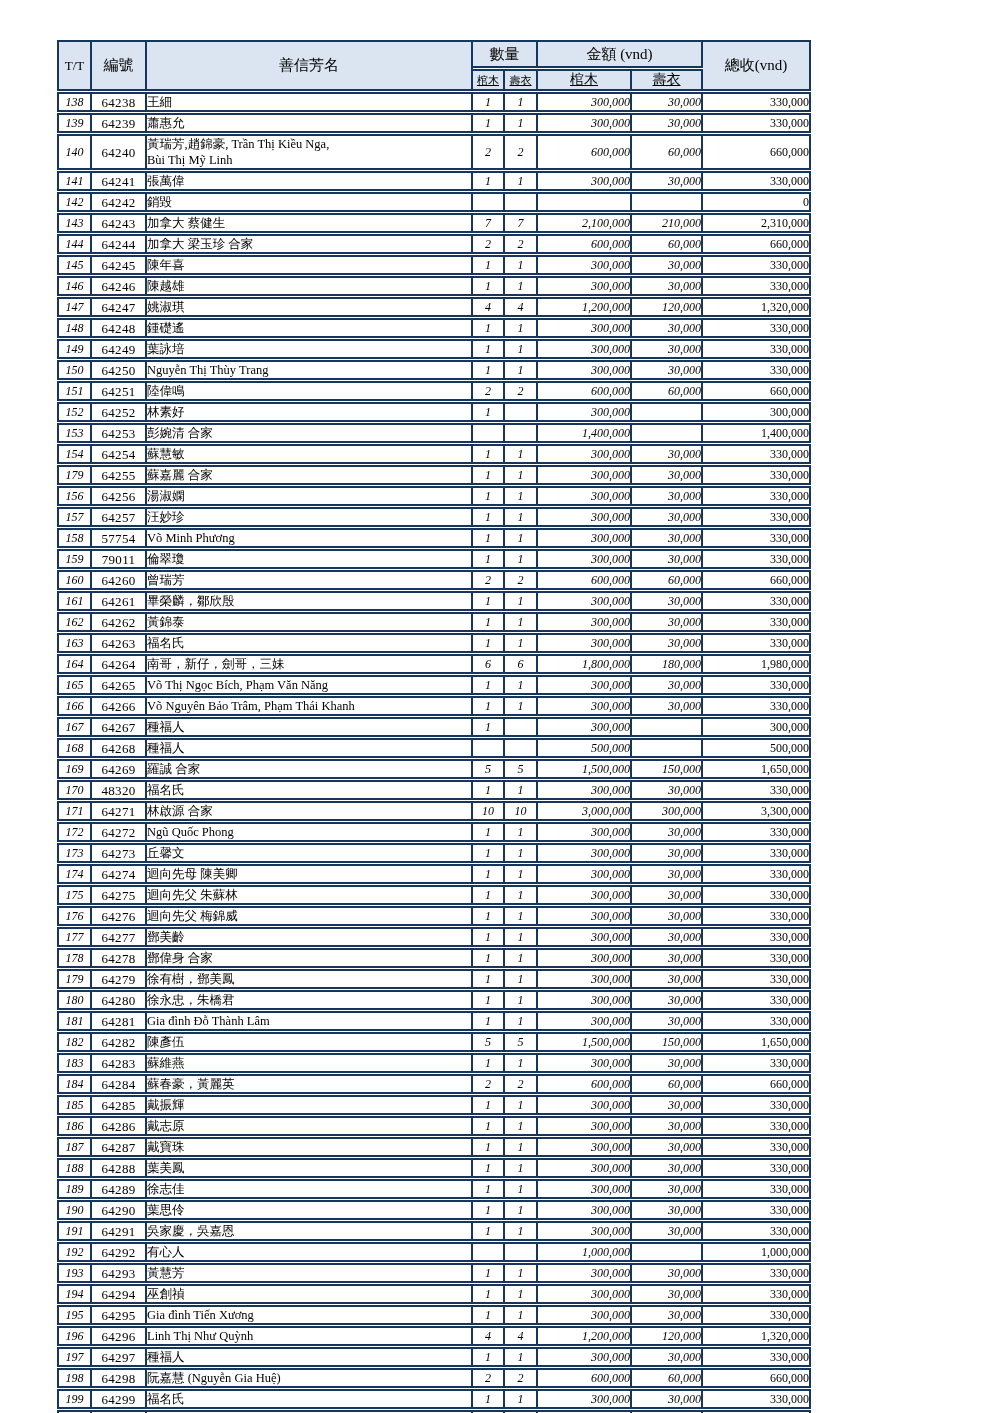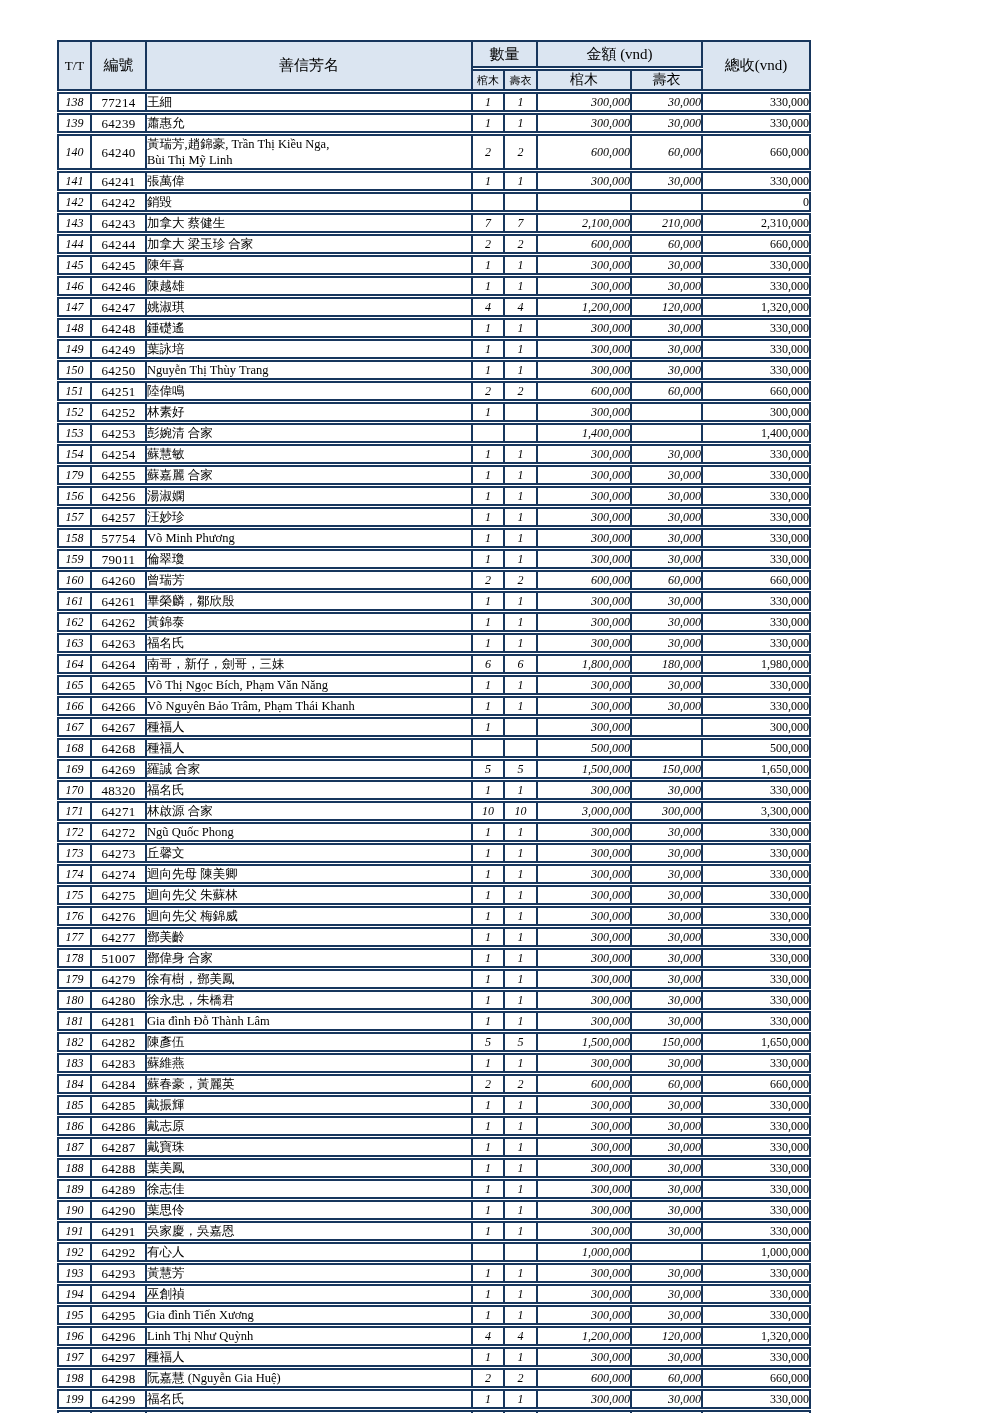--- a/index.html
+++ b/index.html
@@ -28,21 +28,21 @@
     padding:0;
     overflow:hidden;
     font-weight:normal;
   }
   table.ledger th.first, table.ledger td:first-child{
     border-left:2px solid var(--navy);
   }
   
   thead th{background:var(--hbg);text-align:center;vertical-align:middle;font-size:15px;}
   tr.hrow1 th{height:28px;}
-  tr.hrow2 th{height:22px;}
+  tr.hrow2 th{height:22px;text-decoration:underline;}
   th.tt-h{font-size:13px;}
   th.sub-sm{font-size:11px;}
   th.sub-lg{font-size:14px;}
   
   tbody td{height:17px;line-height:13px;font-size:12px;vertical-align:middle;background:#fff;}
   td.tt{font-style:italic;text-align:center;font-size:12px;}
   td.id{font-weight:bold;text-align:center;font-size:13px;letter-spacing:0.3px;}
   td.name{text-align:left;padding-left:4px;font-size:12.5px;white-space:pre-line;line-height:16px;}
   td.qty{font-style:italic;text-align:center;}
   td.amt{font-style:italic;text-align:right;padding-right:7px;}
@@ -75,21 +75,21 @@
       <tr class="hrow2">
         <th class="sub-sm">棺木</th>
         <th class="sub-sm">壽衣</th>
         <th class="sub-lg">棺木</th>
         <th class="sub-lg">壽衣</th>
       </tr>
     </thead>
     <tbody id="rows">
         <tr>
           <td class="tt">138</td>
-          <td class="id">77214</td>
+          <td class="id">64238</td>
           <td class="name">王細</td>
           <td class="qty">1</td>
           <td class="qty">1</td>
           <td class="amt">300,000</td>
           <td class="amt">30,000</td>
           <td class="total">330,000</td>
         </tr>
         <tr>
           <td class="tt">139</td>
           <td class="id">64239</td>
@@ -476,21 +476,21 @@
           <td class="id">64277</td>
           <td class="name">鄧美齡</td>
           <td class="qty">1</td>
           <td class="qty">1</td>
           <td class="amt">300,000</td>
           <td class="amt">30,000</td>
           <td class="total">330,000</td>
         </tr>
         <tr>
           <td class="tt">178</td>
-          <td class="id">51007</td>
+          <td class="id">64278</td>
           <td class="name">鄧偉身 合家</td>
           <td class="qty">1</td>
           <td class="qty">1</td>
           <td class="amt">300,000</td>
           <td class="amt">30,000</td>
           <td class="total">330,000</td>
         </tr>
         <tr>
           <td class="tt">179</td>
           <td class="id">64279</td>

